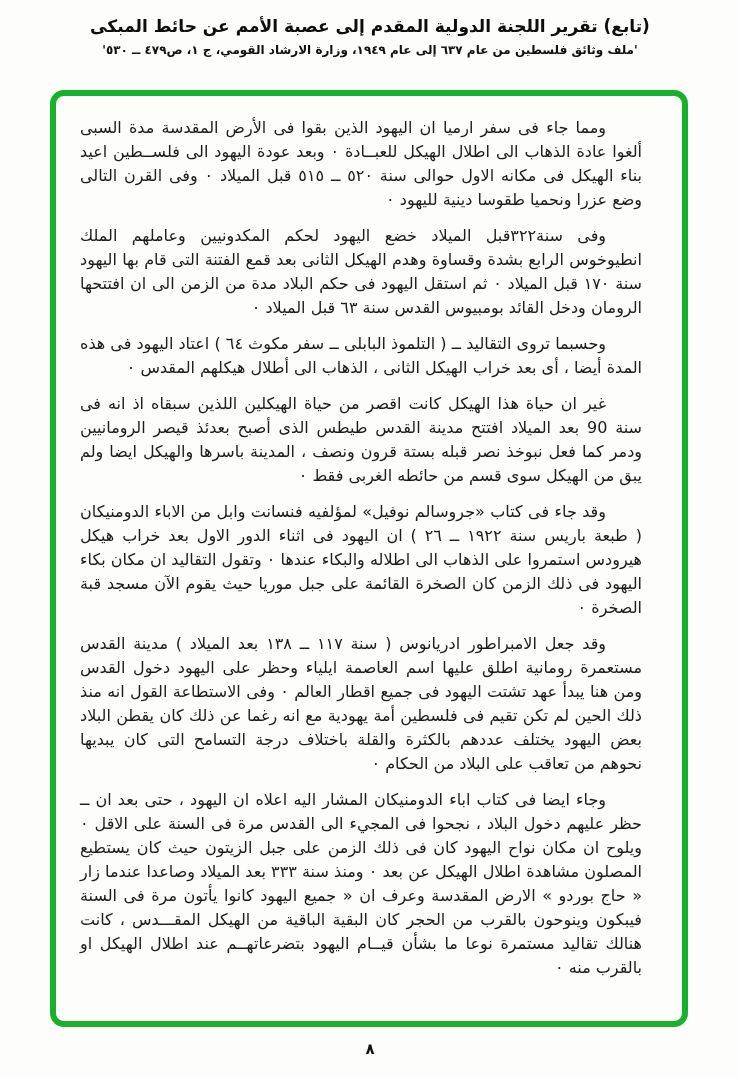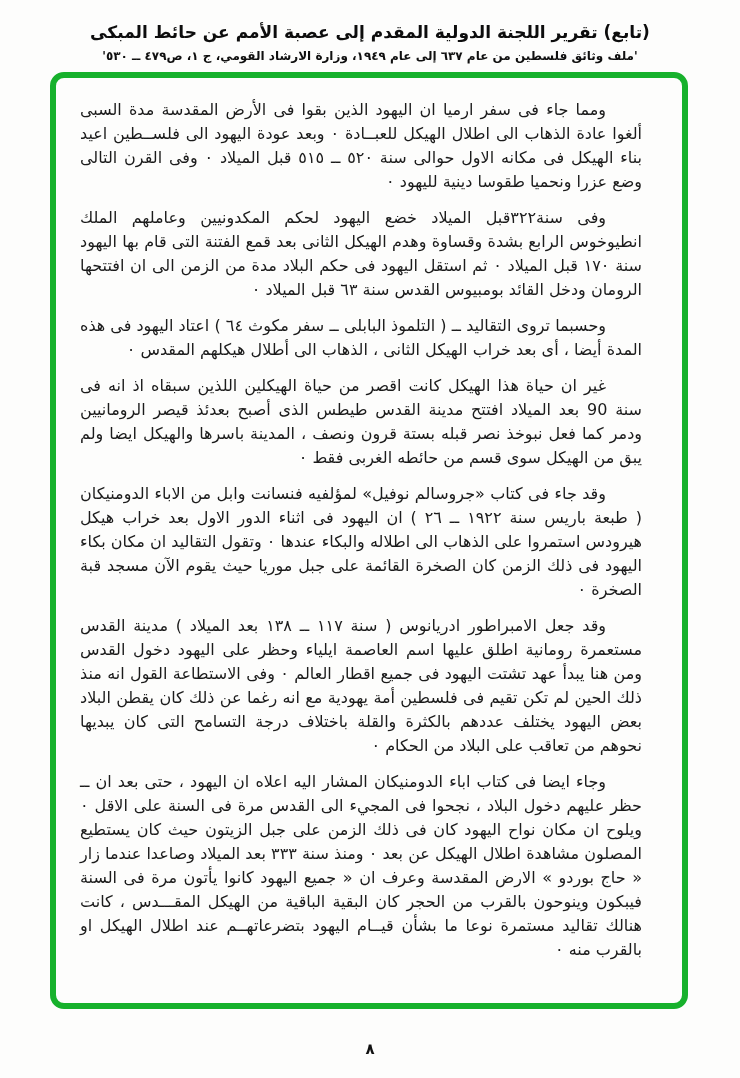--- a/index.html
+++ b/index.html
@@ -14,38 +14,38 @@
     overflow: hidden;
   }
   .page {
     position: relative;
     width: 740px;
     height: 1078px;
   }
   .header {
     direction: rtl;
     text-align: center;
-    padding-top: 22px;
+    padding-top: 16px;
   }
   .doc-title {
     font-size: 17px;
     font-weight: bold;
     color: #0d0d0d;
     letter-spacing: 0;
   }
   .doc-source {
     margin-top: 7px;
     font-size: 12px;
     font-weight: bold;
     color: #101010;
   }
   .frame {
     position: absolute;
     left: 50px;
-    top: 72px;
+    top: 90px;
     width: 638px;
     height: 937px;
     border: 6px solid #0c4a6e;
     border-radius: 14px;
     overflow: hidden;
   }
   .content {
     direction: rtl;
     text-align: justify;
     padding: 20px 40px 0 24px;

